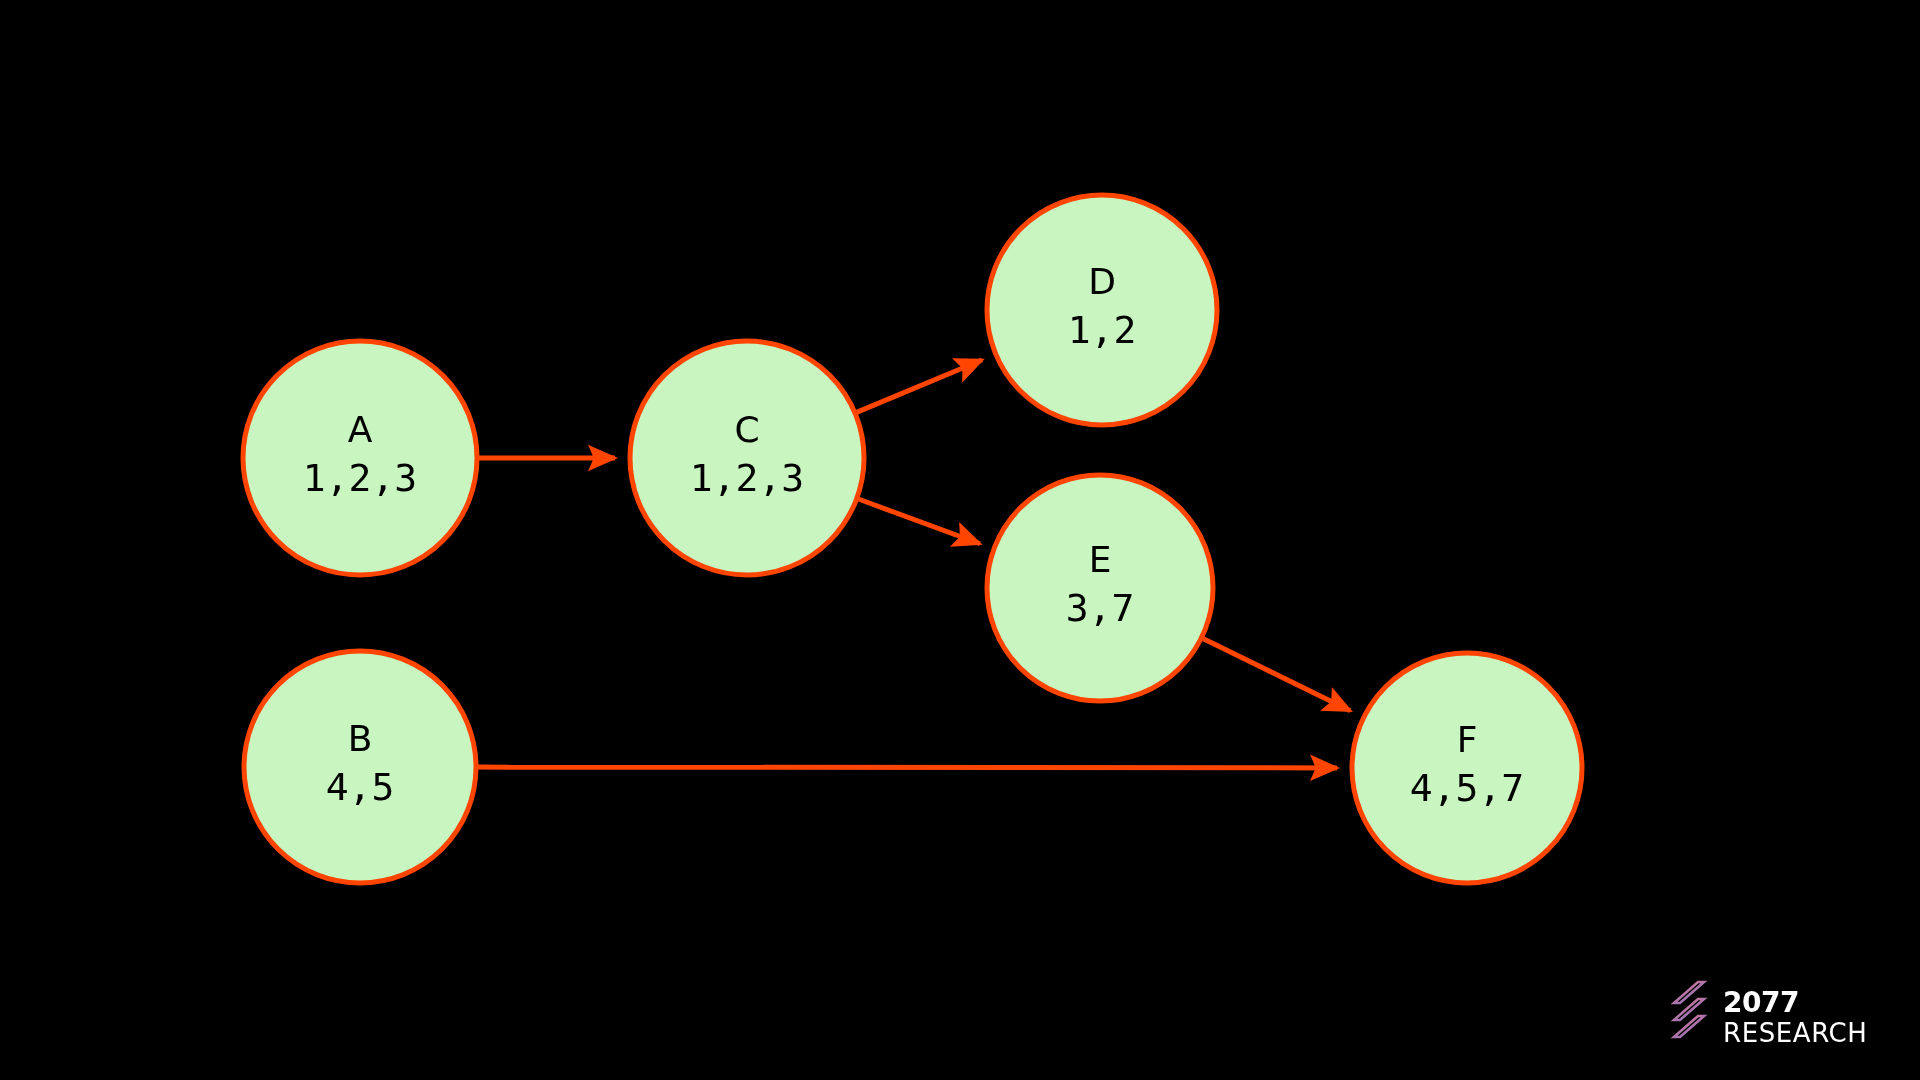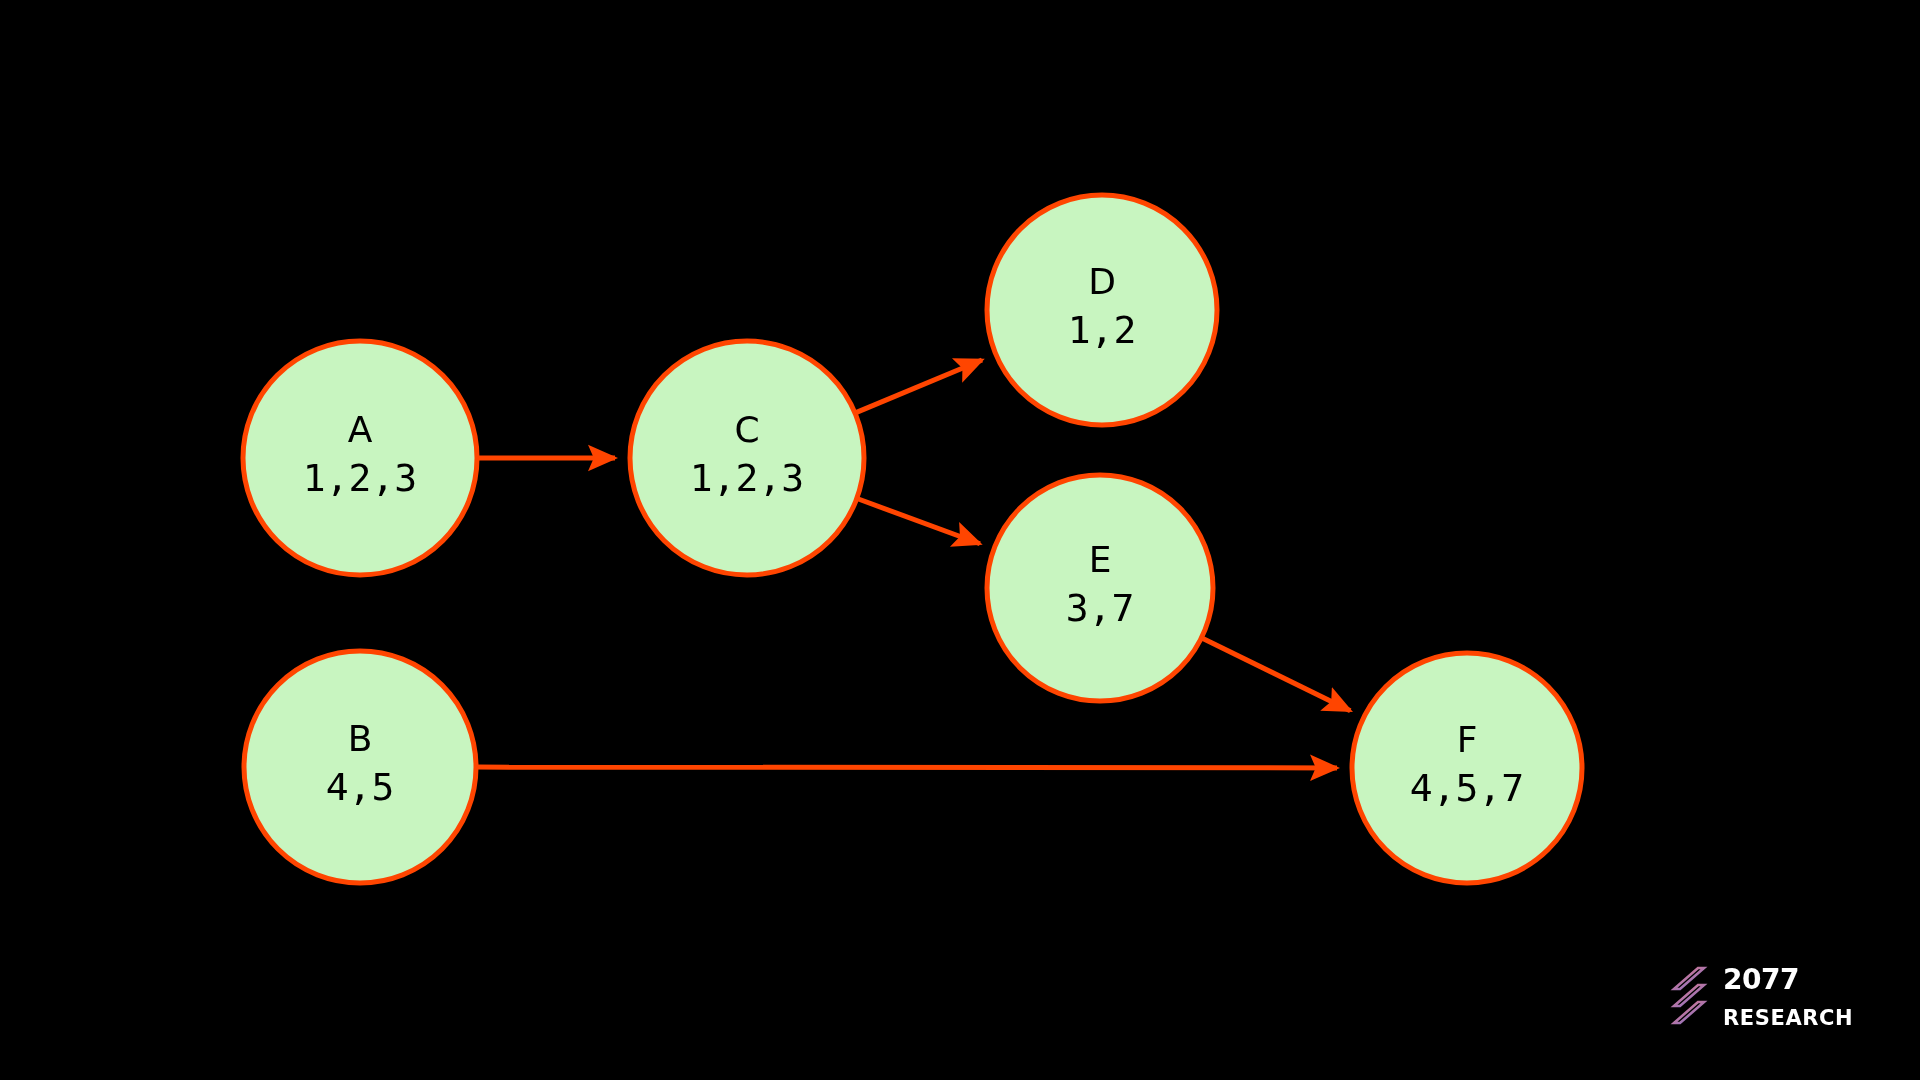--- a/index.html
+++ b/index.html
@@ -52,21 +52,21 @@
   }
   
   #watermark {
     position: absolute;
     left: 1668px;
     top: 966px;
     width: 200px;
     height: 80px;
     display: flex;
     flex-direction: row;
-    align-items: flex-start;
+    align-items: flex-end;
     gap: 9px;
   }
   #watermark-mark {
     width: 46px;
     height: 66px;
     flex: 0 0 auto;
   }
   #watermark-text {
     display: flex;
     flex-direction: column;
@@ -75,25 +75,25 @@
   }
   #watermark-title {
     font-family: "DejaVu Sans", sans-serif;
     font-weight: bold;
     font-size: 28px;
     color: #ffffff;
     letter-spacing: -0.5px;
   }
   #watermark-sub {
     font-family: "DejaVu Sans", sans-serif;
-    font-weight: bold;
-    font-size: 21px;
+    font-weight: normal;
+    font-size: 26px;
     color: #ffffff;
     letter-spacing: 0.6px;
-    margin-top: 14px;
+    margin-top: 3px;
   }
 </style>
 </head>
 <body style="background: rgb(0, 0, 0);">
 
 <div id="canvas" style="background: rgb(0, 0, 0);">
 
   <svg id="graph-svg" viewBox="0 0 1920 1080">
     <defs>
       <marker id="arrowhead" markerWidth="7" markerHeight="7" refX="5.4" refY="3" orient="auto" markerUnits="strokeWidth">

